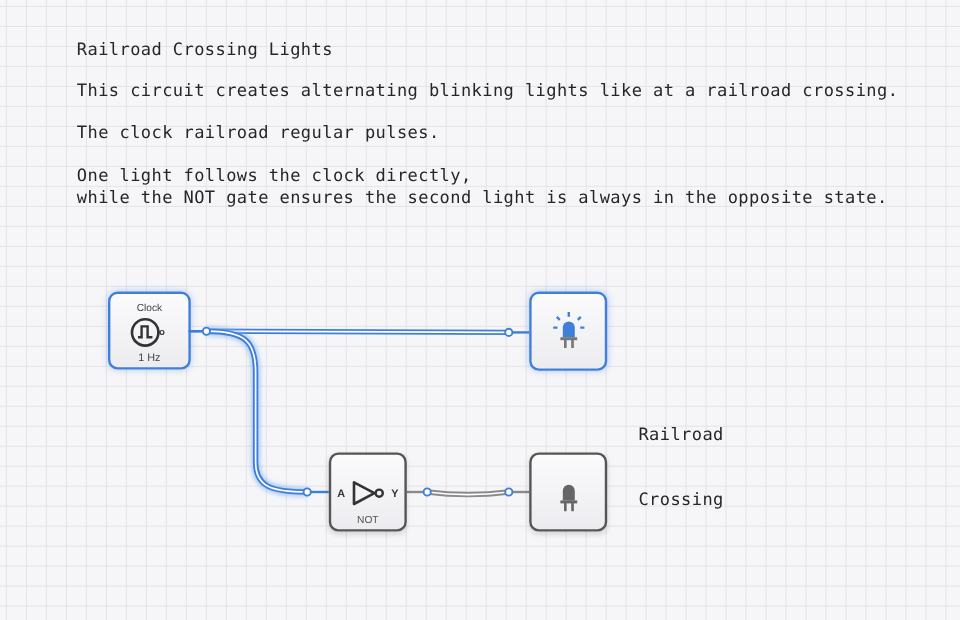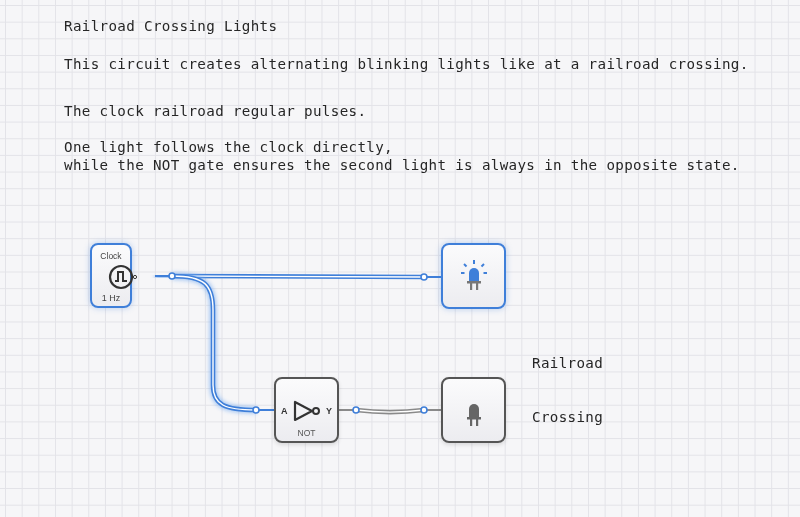--- a/index.html
+++ b/index.html
@@ -26,22 +26,22 @@
   .node.active { border:2px solid #3f7fd9; box-shadow:0 0 6px rgba(63,127,217,0.35); }
   .node.inactive { border:2px solid #555; }
   .node .cap { position:absolute; left:0; right:0; text-align:center; font-size:8.5px; color:#444; }
   .node .sub { position:absolute; left:0; right:0; text-align:center; font-size:9px; color:#444; }
   .node svg { position:absolute; }
   .pin { position:absolute; font-size:9px; font-weight:bold; color:#333; font-family:"Liberation Sans", sans-serif; }
 </style>
 </head>
 <body>
 
-<div class="line" style="top:18px">Railroad Crossing Lights</div>
-<div class="line" style="top:56px">This circuit creates alternating blinking lights like at a railroad crossing.</div>
+<div class="line" style="top:34px">Railroad Crossing Lights</div>
+<div class="line" style="top:68px">This circuit creates alternating blinking lights like at a railroad crossing.</div>
 <div class="line" style="top:103px">The clock railroad regular pulses.</div>
 <div class="line" style="top:139px">One light follows the clock directly,</div>
 <div class="line" style="top:157px">while the NOT gate ensures the second light is always in the opposite state.</div>
 
 <div class="label2">
   <div>Railroad</div>
   <div>Crossing</div>
 </div>
 
 <svg class="wires" width="800" height="517">
@@ -72,21 +72,21 @@
     <path d="M356 410 C380 413 400 413 424 410" stroke="#ffffff" stroke-width="1.4" fill="none"></path>
     <path d="M424 410 L441 410" stroke="#8a8a8a" stroke-width="2" fill="none"></path>
   </g>
   <circle cx="172" cy="276" r="3" fill="#fff" stroke="#3f7fd9" stroke-width="1.6"></circle>
   <circle cx="424" cy="277" r="3" fill="#fff" stroke="#3f7fd9" stroke-width="1.6"></circle>
   <circle cx="256" cy="410" r="3" fill="#fff" stroke="#3f7fd9" stroke-width="1.6"></circle>
   <circle cx="356" cy="410" r="3" fill="#fff" stroke="#3f7fd9" stroke-width="1.6"></circle>
   <circle cx="424" cy="410" r="3" fill="#fff" stroke="#3f7fd9" stroke-width="1.6"></circle>
 </svg>
 
-<div class="node active" style="left:90px; top:243px; width:42px; height:65px;">
+<div class="node active" style="left:90px; top:243px; width:69px; height:65px;">
   <div class="cap" style="top:6px;">Clock</div>
   <svg width="30" height="30" viewBox="0 0 30 30" style="left:16px; top:17px;">
     <circle cx="13" cy="15" r="11" fill="none" stroke="#333" stroke-width="2.2"></circle>
     <path d="M7 19 L10 19 L10 10 L15 10 L15 19 L19 19" fill="none" stroke="#333" stroke-width="2"></path>
     <line x1="24" y1="15" x2="28" y2="15" stroke="#333" stroke-width="1.5"></line>
     <circle cx="27" cy="15" r="1.6" fill="#fff" stroke="#333" stroke-width="1"></circle>
   </svg>
   <div class="sub" style="top:48px;">1 Hz</div>
 </div>
 

